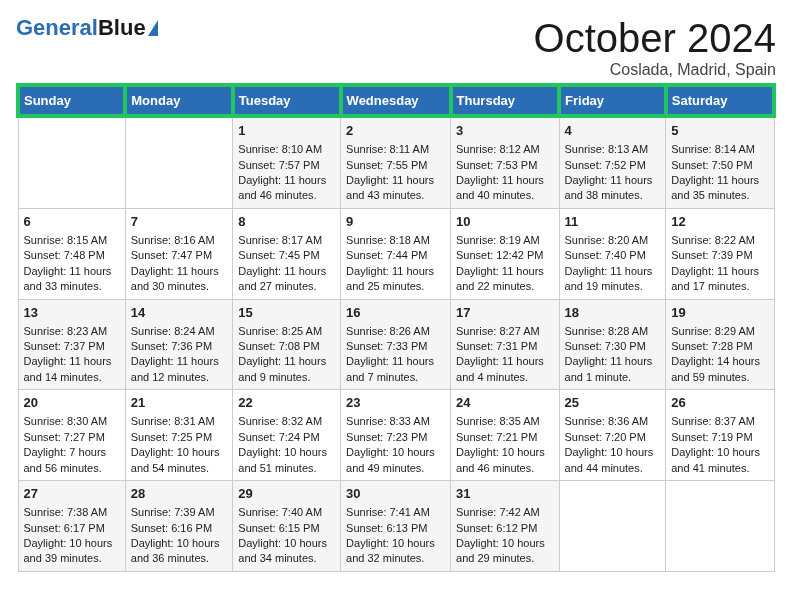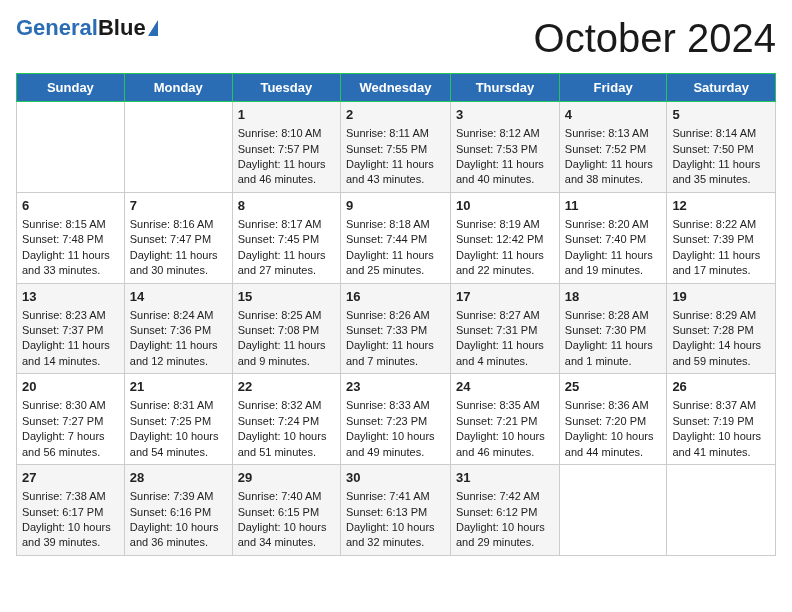--- a/index.html
+++ b/index.html
@@ -7,21 +7,21 @@
       font-family: Arial, sans-serif;
       background: #fff;
       width: 792px;
       min-height: 612px;
       padding: 16px;
     }
     .header {
       display: flex;
       justify-content: space-between;
       align-items: flex-start;
-      margin-bottom: 12px;
+      margin-bottom: 4px;
     }
     .logo {
       display: flex;
       flex-direction: column;
       align-items: flex-start;
     }
     .logo-text {
       font-size: 22px;
       font-weight: bold;
       color: #1a1a1a;
@@ -51,24 +51,24 @@
     }
     table {
       width: 100%;
       border-collapse: collapse;
       font-size: 11px;
     }
     thead tr th {
       background: #2a6db5;
       color: #fff;
       padding: 6px 4px;
-      text-align: center;
+      text-align: left;
       font-size: 13px;
       font-weight: bold;
-      border: 1px solid #22c55e;
+      border: 4px solid #22c55e;
     }
     tbody tr td {
       border: 1px solid #ccc;
       padding: 4px 5px;
       vertical-align: top;
       height: 80px;
       width: 113px;
       color: #222;
       line-height: 1.4;
     }
@@ -95,20 +95,21 @@
   <div class="logo">
     <div style="display:flex;align-items:center;">
       <span class="logo-text">
         <span class="blue">General</span><span style="color:#1a1a1a;">Blue</span>
       </span>
       <span class="logo-triangle"></span>
     </div>
   </div>
   <div class="title-block">
     <div class="calendar-title">October 2024</div>
+    <div class="calendar-subtitle">Coslada, Madrid, Spain</div>
   </div>
 </div>
 
 <table>
   <thead>
     <tr>
     <th>Sunday</th>
         <th>Monday</th>
         <th>Tuesday</th>
         <th>Wednesday</th>

